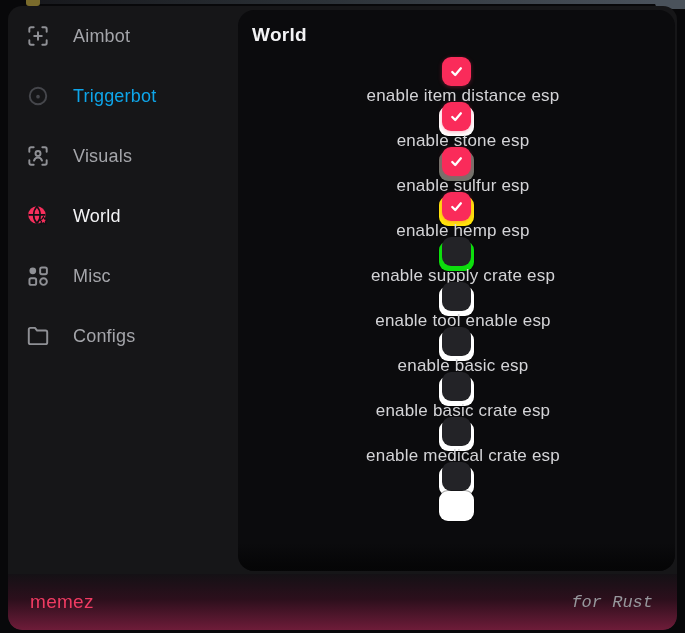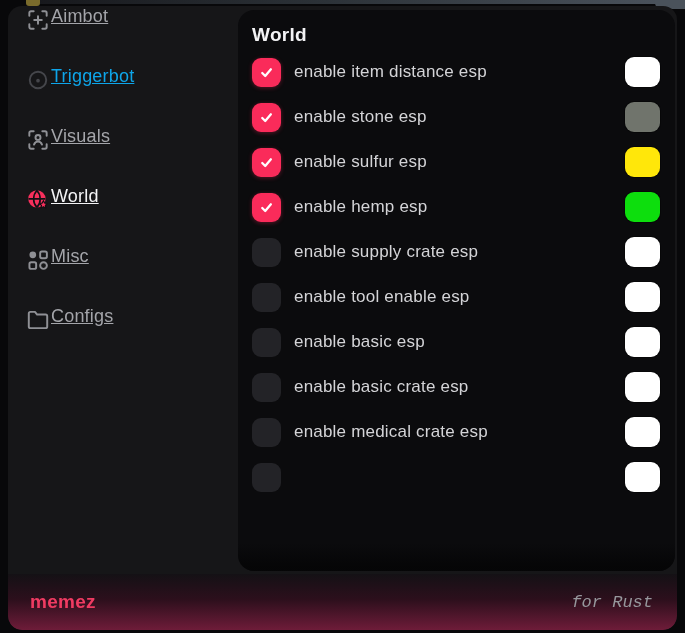--- a/index.html
+++ b/index.html
@@ -21,63 +21,63 @@
     position:absolute; top:0; right:0; width:30px; height:9px;
     background:#4a525b; border-radius:0 0 0 6px;
   }
   .window {
     position:absolute; left:8px; top:6px; width:669px; height:624px;
     background:#161618; border-radius:14px; overflow:hidden;
   }
   
   .sidebar { position:absolute; left:0; top:0; width:230px; padding:0 0 0 16px; }
   .side-item {
-    height:60px; display:flex; align-items:flex-start; 
-    color:#a4a5aa; cursor:pointer;text-decoration:underline;
+    height:60px; display:flex; align-items:center; gap:22px;
+    color:#a4a5aa; cursor:pointer;
   }
   .side-item .icn { width:27px; height:27px; display:flex; align-items:center; justify-content:center; color:#8f9095; }
   .side-item .lbl { font-size:18px; letter-spacing:.2px; }
   .side-item.disabled { color:#0ea5e9; }
   .side-item.disabled .icn { color:#45464b; }
   .side-item.active { color:#f4f4f6; }
   .side-item.active .icn { color:#f72f5c; }
   
   .panel {
     position:absolute; left:230px; top:4px; width:437px; height:561px;
     background:#0b0b0d; border-radius:16px; padding:0 14px; overflow:hidden;
   }
   .panel::after {
     content:""; position:absolute; left:0; right:0; bottom:0; height:28px;
     background:linear-gradient(180deg, rgba(11,11,13,0) 0%, rgba(5,5,6,.92) 85%);
     pointer-events:none;
   }
   .panel-title { font-size:19px; font-weight:600; color:#f3f3f5; margin-top:14px; letter-spacing:.3px; }
   .rows { padding-top:11px; }
-  .row { display:flex; align-items:center; height:30px; margin-bottom:15px; }
+  .row { display:flex; align-items:center; height:30px; margin-bottom:15px;flex-direction:column; }
   .checkbox {
     width:29px; height:29px; border-radius:9px; flex:0 0 auto;
     background:#232327; display:flex; align-items:center; justify-content:center;
     cursor:pointer;
   }
   .checkbox.checked { background:#fa2b5a; box-shadow:0 1px 4px rgba(250,43,90,.35); }
   .checkbox svg { width:17px; height:17px; }
   .row .lbl { margin-left:13px; font-size:17px; color:#d4d4d7; letter-spacing:.2px; }
   .row .spacer { flex:1; }
   .swatch {
     width:35px; height:30px; border-radius:9px; flex:0 0 auto; margin-right:1px;
     cursor:pointer; box-shadow:0 0 0 1px rgba(0,0,0,.35);
   }
   
   .footer {
     position:absolute; left:0; right:0; bottom:0; height:56px;
     border-radius:0 0 14px 14px;
     background:linear-gradient(180deg,#141115 0%,#2c0f1c 45%,#6e1c39 100%);
     display:flex; align-items:center; padding:0 24px 0 22px;
   }
-  .brand { font-size:19px; font-weight:700; color:#ef3b62; letter-spacing:.3px; }
+  .brand { font-size:19px; font-weight:400; color:#ef3b62; letter-spacing:.3px; }
   .brand-suffix { margin-left:auto; font-size:17px; font-style:italic; color:#96979c;font-family:Liberation Mono, monospace; }
 </style>
 </head>
 <body>
 
 <div class="top-strip"></div>
 <div class="top-speck"></div>
 <div class="corner-patch"></div>
 
 <div class="window">

